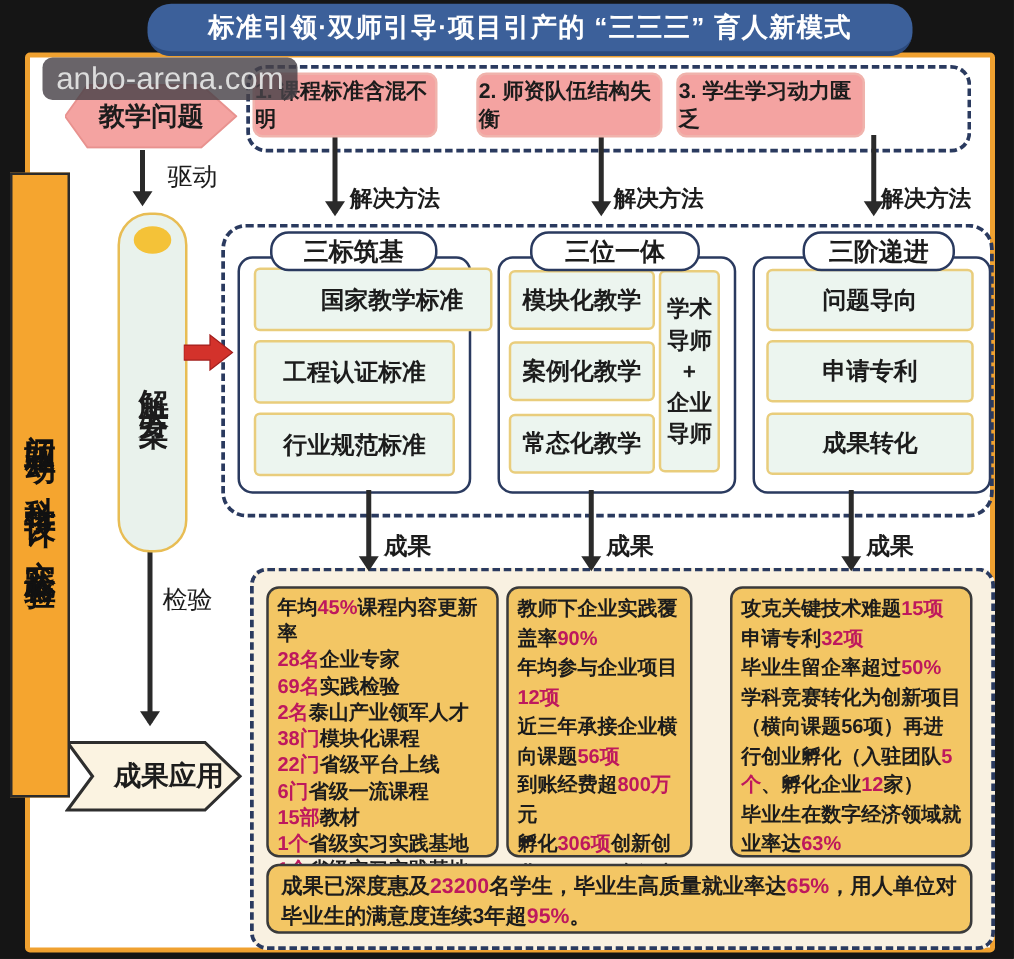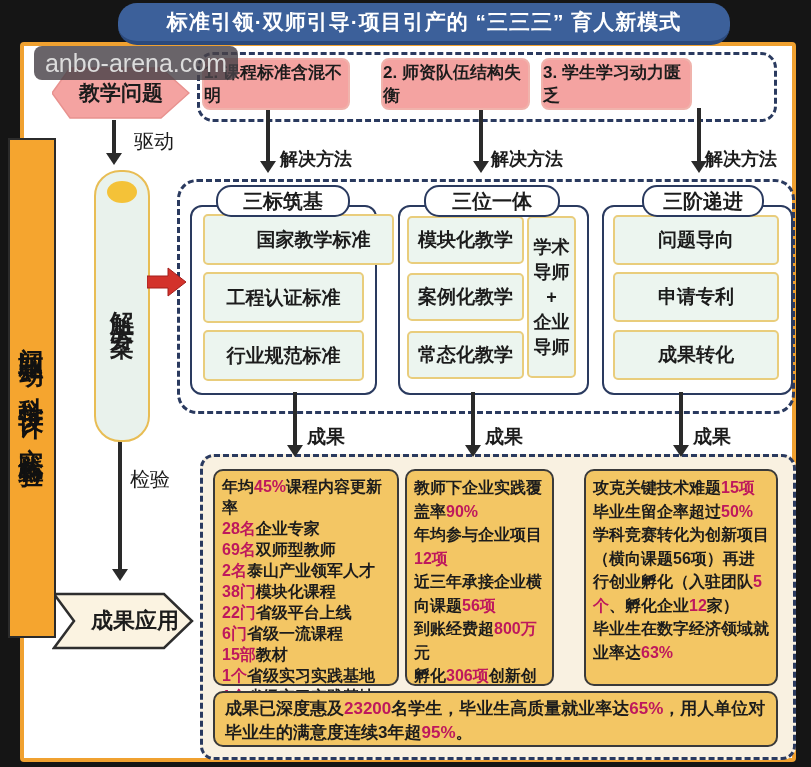--- a/index.html
+++ b/index.html
@@ -136,37 +136,38 @@
   <div class="arr" style="left:471px;top:392px;height:62px;"></div>
   <div class="arr" style="left:679px;top:392px;height:62px;"></div>
   <div class="outlbl" style="left:307px;">成果</div>
   <div class="outlbl" style="left:485px;">成果</div>
   <div class="outlbl" style="left:693px;">成果</div>
 
   <div class="dashedbox" style="left:200px;top:454px;width:590px;height:300px;border-radius:14px;background:#f9f1e1;"></div>
   <div class="ybox lh21" style="left:213px;width:186px;">
       <div class="rline"><span>年均</span><span class="red">45%</span><span>课程内容更新率</span></div>
       <div class="rline"><span class="red">28名</span><span>企业专家</span></div>
-      <div class="rline"><span class="red">69名</span><span>双师型教师</span></div>
+      <div class="rline"><span class="red">69名</span><span>实践检验</span></div>
       <div class="rline"><span class="red">2名</span><span>泰山产业领军人才</span></div>
       <div class="rline"><span class="red">38门</span><span>模块化课程</span></div>
       <div class="rline"><span class="red">22门</span><span>省级平台上线</span></div>
       <div class="rline"><span class="red">6门</span><span>省级一流课程</span></div>
       <div class="rline"><span class="red">15部</span><span>教材</span></div>
       <div class="rline"><span class="red">1个</span><span>省级实习实践基地</span></div>
       <div class="rline"><span class="red">1个</span><span>省级实习实践基地</span></div>
     </div>
   <div class="ybox lh23" style="left:405px;width:149px;">
       <div class="rline"><span>教师下企业实践覆盖率</span><span class="red">90%</span></div>
       <div class="rline"><span>年均参与企业项目</span><span class="red">12项</span></div>
       <div class="rline"><span>近三年承接企业横向课题</span><span class="red">56项</span></div>
       <div class="rline"><span>到账经费超</span><span class="red">800万</span><span>元</span></div>
       <div class="rline"><span>孵化</span><span class="red">306项</span><span>创新创业项目（国家级立项</span><span class="red">2项</span><span>、省级</span><span class="red">8项</span><span>）</span></div>
     </div>
   <div class="ybox lh23" style="left:584px;width:194px;">
       <div class="rline"><span>攻克关键技术难题</span><span class="red">15项</span></div>
+      <div class="rline"><span>申请专利</span><span class="red">32项</span></div>
       <div class="rline"><span>毕业生留企率超过</span><span class="red">50%</span></div>
       <div class="rline"><span>学科竞赛转化为创新项目（横向课题56项）再进行创业孵化（入驻团队</span><span class="red">5个</span><span>、孵化企业</span><span class="red">12</span><span>家）</span></div>
       <div class="rline"><span>毕业生在数字经济领域就业率达</span><span class="red">63%</span></div>
     </div>
 
   <div class="summary"><span>成果已深度惠及</span><span class="red">23200</span><span>名学生，毕业生高质量就业率达</span><span class="red">65%</span><span>，用人单位对毕业生的满意度连续3年超</span><span class="red">95%</span><span>。</span></div>
 </div>
 
 </body></html>

